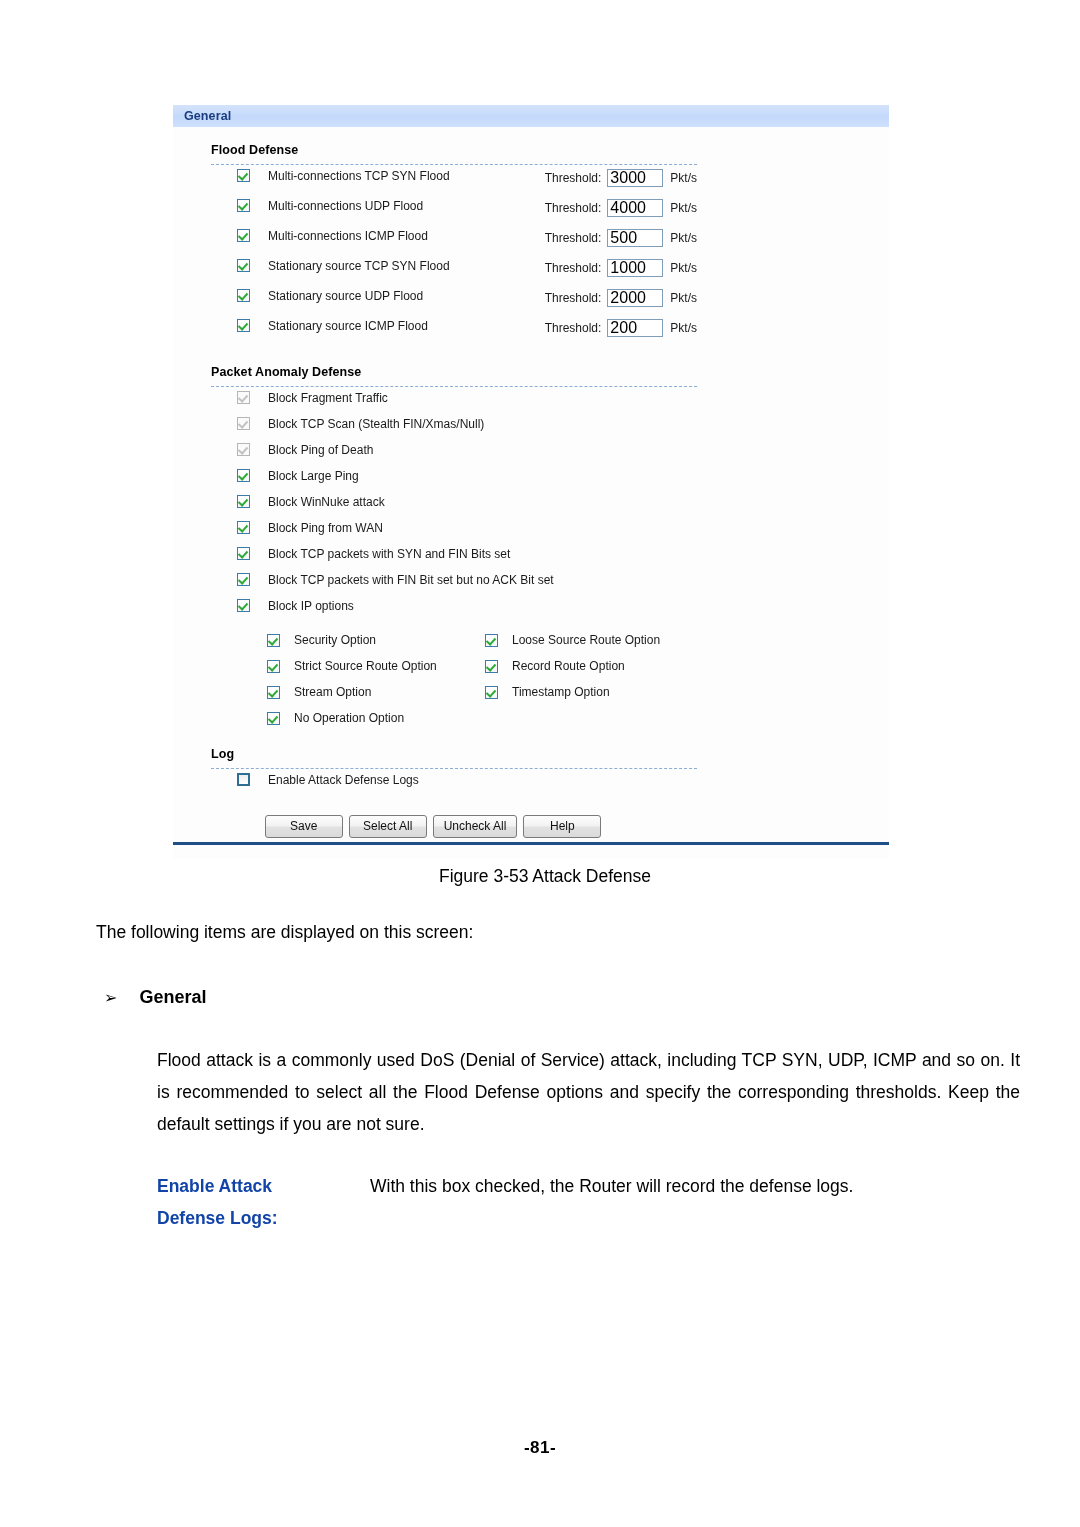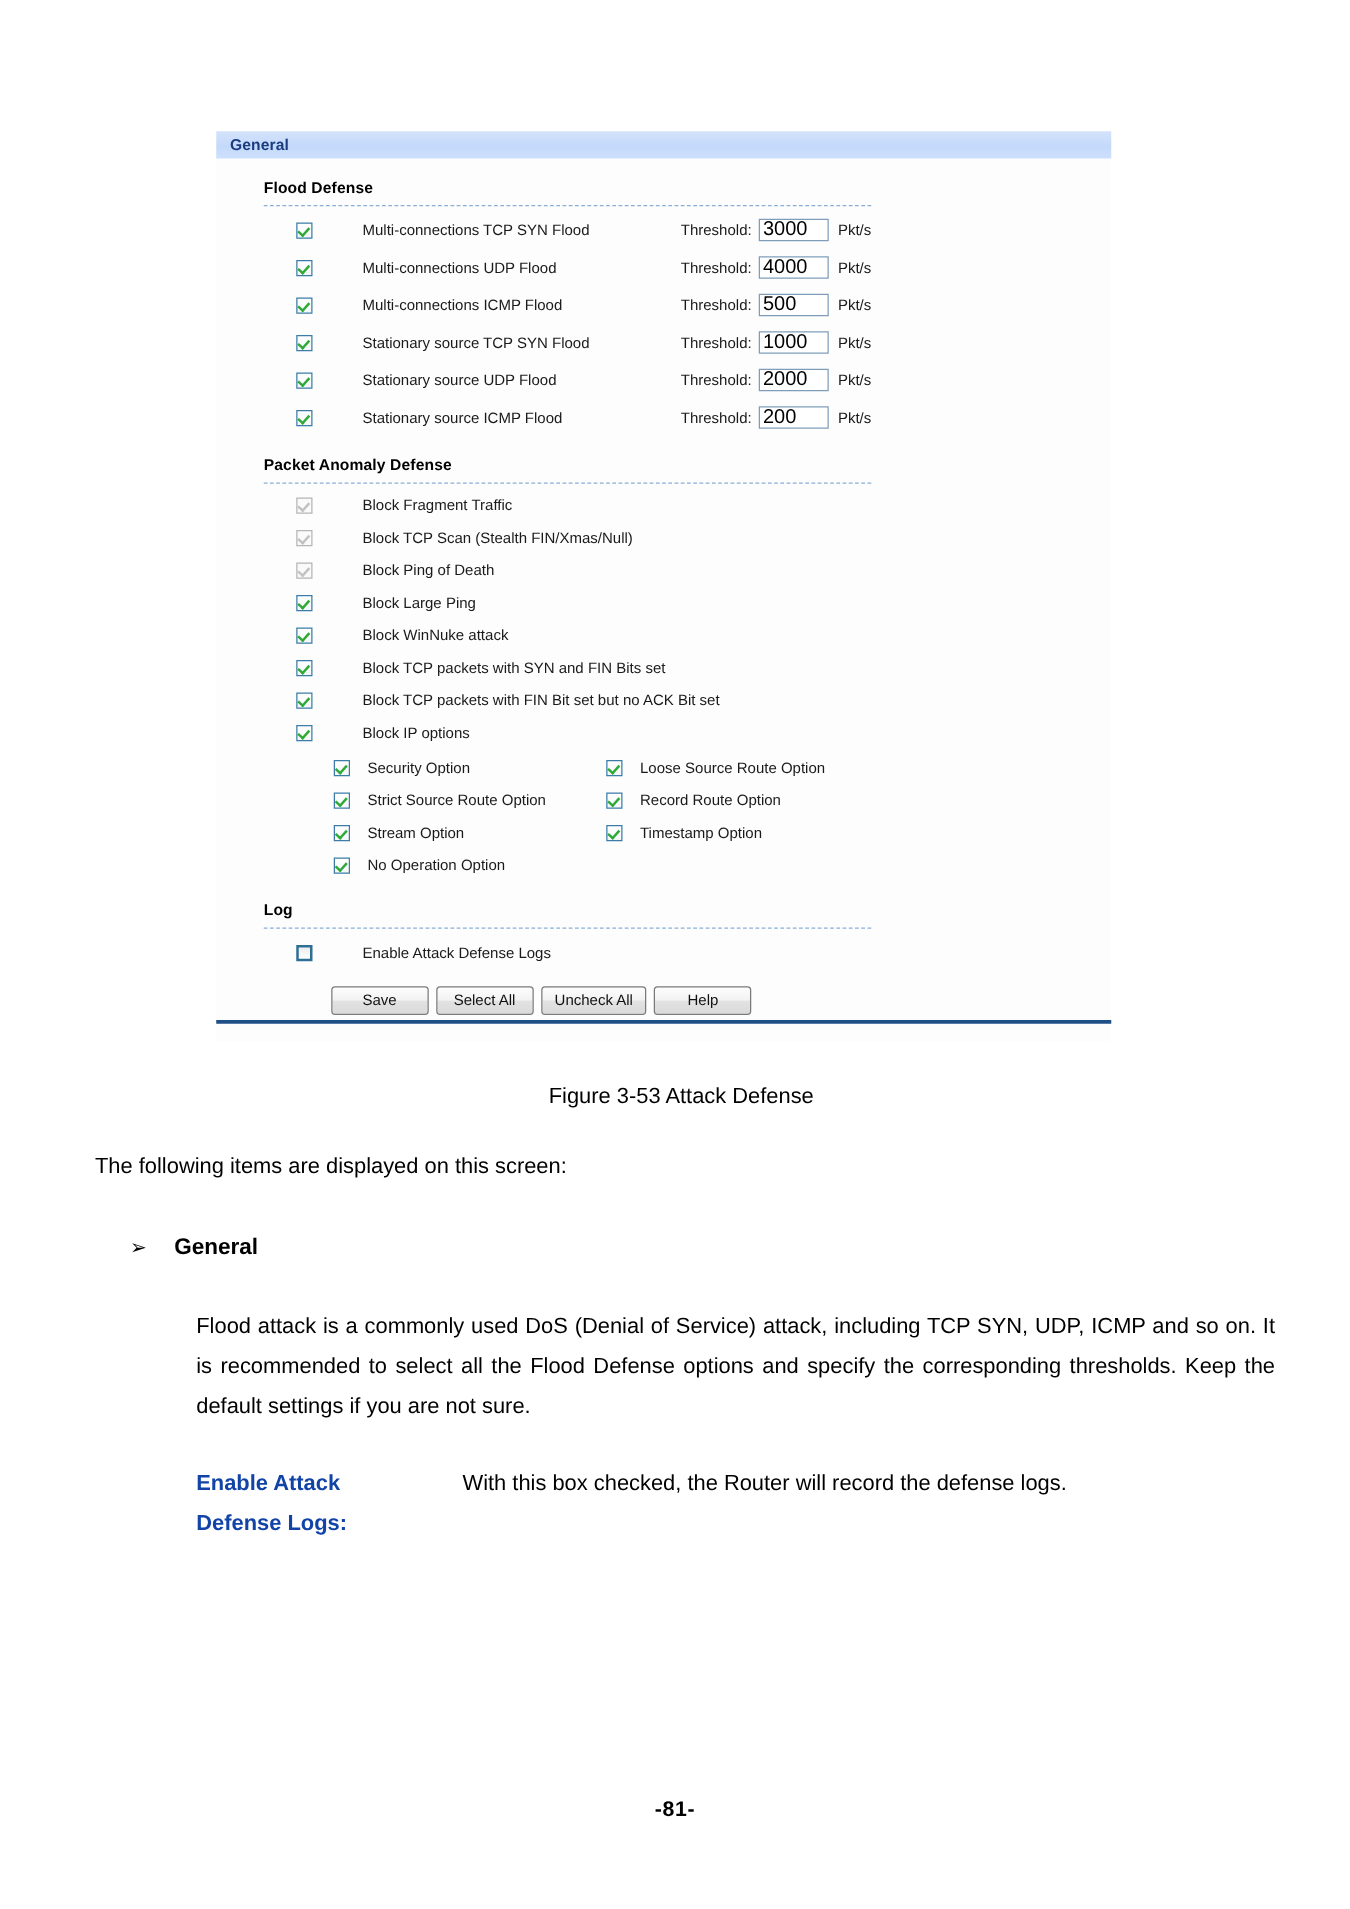--- a/index.html
+++ b/index.html
@@ -55,24 +55,23 @@
   .dash-rule {
     margin: 7px 0 0 38px;
     width: 486px;
     height: 0;
     border-top: 1px dashed #8aaed6;
   }
 
   .rows { padding-top: 4px; }
   .row {
     display: flex;
-    align-items: center;
+    align-items: flex-start;
     height: 30px;
     padding-left: 64px;
-    gap: 22px;
   }
   .row.tight { height: 26px; }
 
   
   .cb {
     width: 13px;
     height: 13px;
     flex: 0 0 13px;
     border: 1px solid #3d7ca8;
     background: linear-gradient(to bottom, #ffffff 0%, #f3f7fb 100%);
@@ -183,21 +182,21 @@
     color: #000;
   }
   .fig-caption {
     text-align: center;
     font-size: 17.5px;
     margin: 0;
     padding-left: 10px;
   }
   .intro {
     margin: 0;
-    padding: 35px 0 0 76px;
+    padding: 35px 0 0 96px;
     font-size: 17.5px;
   }
   .bullet-line {
     padding: 44px 0 0 104px;
     font-size: 18px;
     font-weight: bold;
     display: flex;
     align-items: baseline;
   }
   .bullet-arrow {
@@ -327,20 +326,24 @@
         <div class="row tight">
           <span class="cb checked"></span>
           <span class="lbl">Block Large Ping</span>
         </div>
         <div class="row tight">
           <span class="cb checked"></span>
           <span class="lbl">Block WinNuke attack</span>
         </div>
         <div class="row tight">
           <span class="cb checked"></span>
+          <span class="lbl">Block Ping from WAN</span>
+        </div>
+        <div class="row tight">
+          <span class="cb checked"></span>
           <span class="lbl">Block TCP packets with SYN and FIN Bits set</span>
         </div>
         <div class="row tight">
           <span class="cb checked"></span>
           <span class="lbl">Block TCP packets with FIN Bit set but no ACK Bit set</span>
         </div>
         <div class="row tight">
           <span class="cb checked"></span>
           <span class="lbl">Block IP options</span>
         </div>

